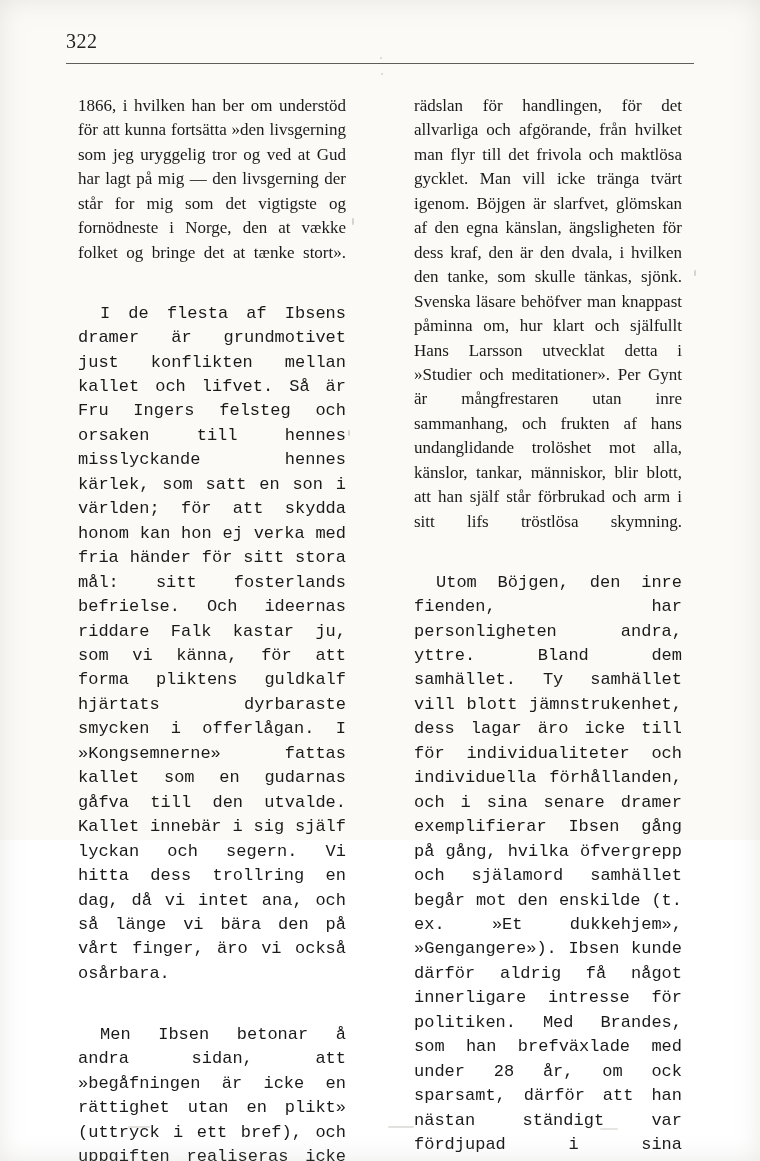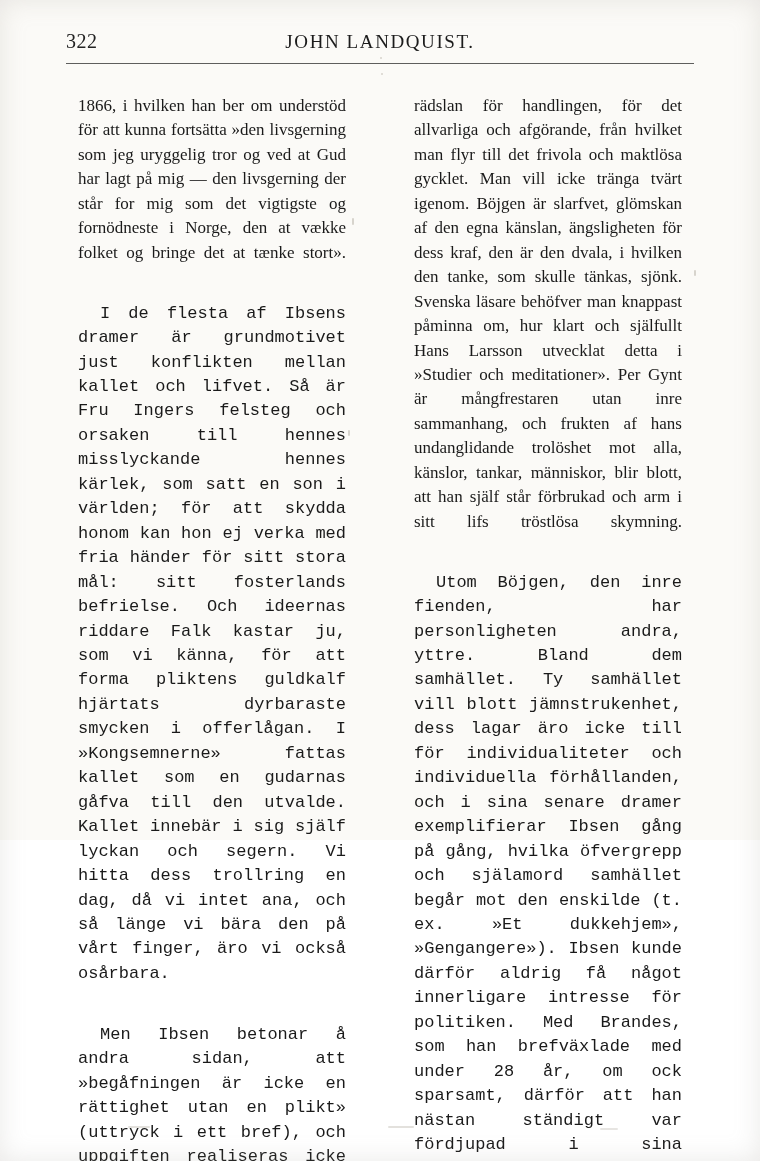--- a/index.html
+++ b/index.html
@@ -109,21 +109,20 @@
     pointer-events: none;
   }
 </style>
 </head>
 <body>
 
 <div class="page">
 
   <div class="running-head">
     <div class="folio">322</div>
-    <div class="head-title">JOHN LANDQUIST.</div>
   </div>
   <div class="head-rule"></div>
 
   <div class="columns">
 
     <div class="col">
       <p class="para">1866, i hvilken han ber om understöd för att kunna fortsätta »den livsgerning som jeg uryggelig tror og ved at Gud har lagt på mig — den livsgerning der står for mig som det vigtigste og fornödneste i Norge, den at vække folket og bringe det at tænke stort».</p>
       <p class="para indent">I de flesta af Ibsens dramer är grundmotivet just konflikten mellan kallet och lifvet. Så är Fru Ingers felsteg och orsaken till hennes misslyckande hennes kärlek, som satt en son i världen; för att skydda honom kan hon ej verka med fria händer för sitt stora mål: sitt fosterlands befrielse. Och ideernas riddare Falk kastar ju, som vi känna, för att forma pliktens guldkalf hjärtats dyrbaraste smycken i offerlågan. I »Kongsemnerne» fattas kallet som en gudarnas gåfva till den utvalde. Kallet innebär i sig själf lyckan och segern. Vi hitta dess trollring en dag, då vi intet ana, och så länge vi bära den på vårt finger, äro vi också osårbara.</p>
       <p class="para indent nostretch">Men Ibsen betonar å andra sidan, att »begåfningen är icke en rättighet utan en plikt» (uttryck i ett bref), och uppgiften realiseras icke utan insättande af alla krafter. Personligheten är en enhet af frihet och nödvändighet, den är blott bestämd inifrån. Hvar och en, som dagtingar med det yttre, har redan sålt sin själ. Icke för högre makters skull — som Kierkegaard lärde — men för sin egen skall människan fördjupa sitt jag. Personligheten har inga absoluta gränser, den kan utvidgas i det oändliga. Möjlighet och förmåga äro blott tillfälligt i marken nedstuckna gränspålar, och de skola multna och falla, blott vi vänta och försaka. Ibsens etik sammanfaller i tendensen med Fichtes. Böjgen är att identifiera med Fichtes »Das radikal Böse», allt det tröga och fega i människan, som med sitt kalla och slippriga famntag vill kväfva viljan. Böjgen är</p>
     </div>

